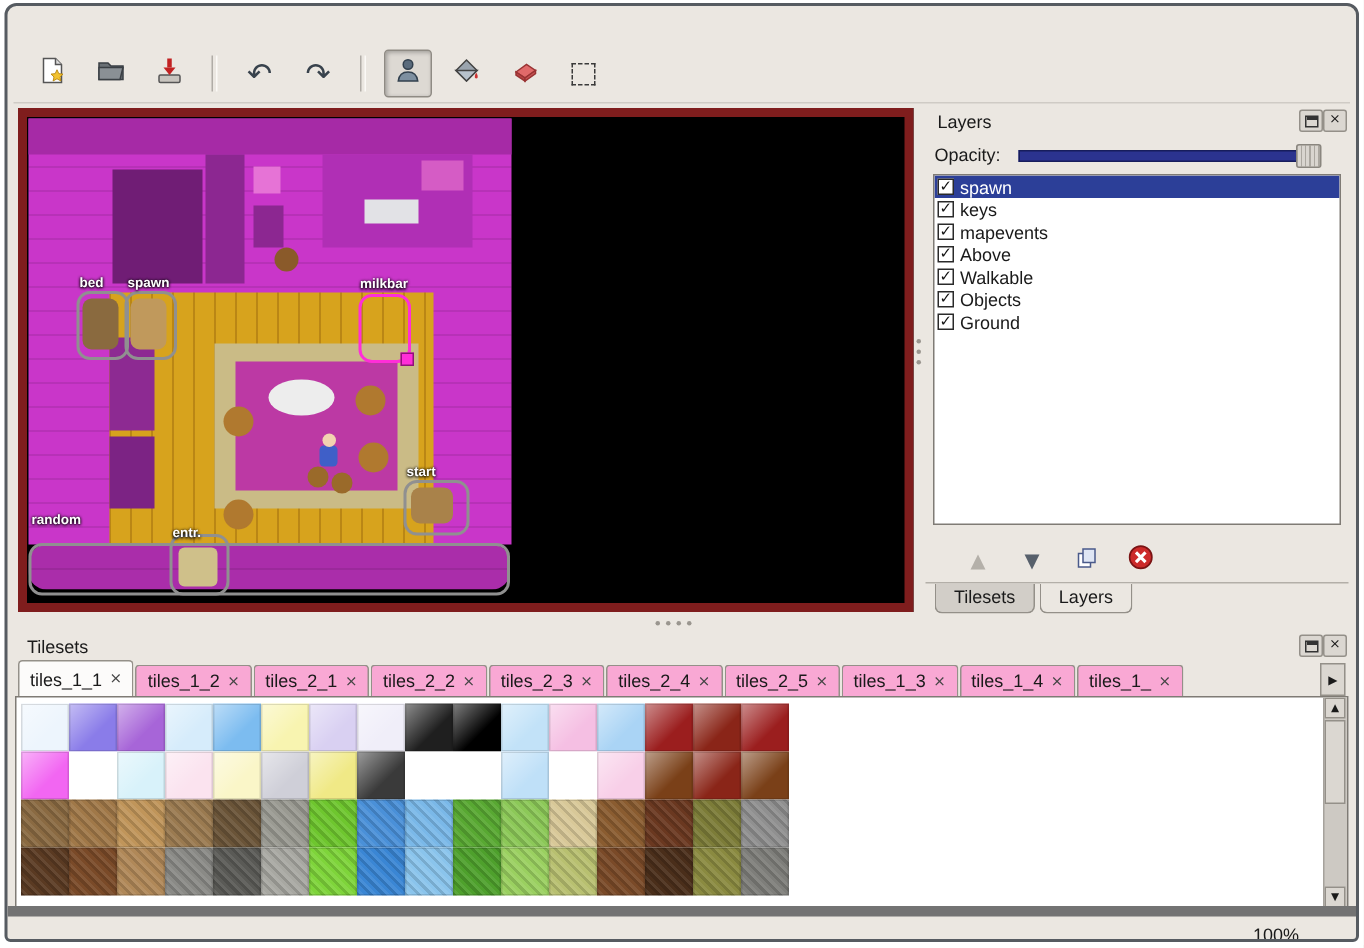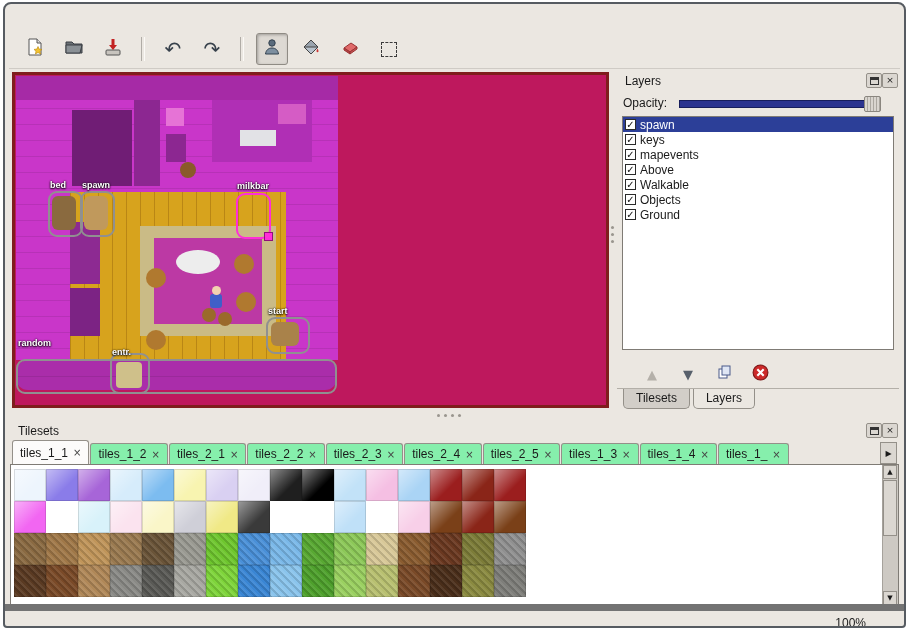--- a/index.html
+++ b/index.html
@@ -12,21 +12,21 @@
   
   .toolbar{position:absolute;top:26px;left:4px;right:4px;height:38px;border-bottom:1px solid #cfcbc5;display:flex;align-items:center;padding-left:10px;gap:7px;}
   .tool{width:30px;height:30px;display:flex;align-items:center;justify-content:center;border:1px solid transparent;border-radius:3px;}
   .tool.active{background:#ddd9d3;border-color:#8f8b84;box-shadow:inset 1px 1px 3px rgba(0,0,0,.28);}
   .tsep{width:2px;height:24px;border-left:1px solid #b0aca6;border-right:1px solid #fbf9f6;margin:0 5px;}
   .glyph{font-family:"DejaVu Sans",sans-serif;font-size:20px;color:#38424c;line-height:1;}
   .rect-sel-glyph{width:14px;height:13px;border:1px dashed #3a3a3a;}
 
   
   .main{position:absolute;top:66px;left:5px;right:5px;height:340px;}
-  .map-view{position:absolute;left:2px;top:2px;right:290px;bottom:2px;background:#be185d;border:3px solid #7f1d1d;overflow:hidden;}
+  .map-view{position:absolute;left:2px;top:2px;right:290px;bottom:2px;background:#000000;border:6px solid #7f1d1d;overflow:hidden;}
   .map-canvas{position:absolute;left:1px;top:1px;width:322px;height:316px;}
   .map-block{position:absolute;z-index:1;}
   .map-block.hp{background-image:repeating-linear-gradient(180deg,rgba(0,0,0,.09) 0 1px,transparent 1px 16px);}
   .map-block.vp{background-image:repeating-linear-gradient(90deg,rgba(110,60,0,.28) 0 1px,transparent 1px 14px);}
   .map-object{position:absolute;border:2px solid #909090;border-radius:9px;z-index:4;}
   .map-object.sel{border-color:#ff2ed8;}
   .handle{position:absolute;right:-4px;bottom:-4px;width:7px;height:7px;background:#ff2ed8;border:1px solid #90107a;}
   .map-label{position:absolute;z-index:5;font-size:9px;font-weight:bold;color:#fff;text-shadow:0 1px 2px #000,0 0 2px #000;white-space:nowrap;}
   .vsplit{position:absolute;top:0;bottom:0;right:283px;width:7px;}
   .vsplit::before{content:"";position:absolute;left:2px;top:46%;width:3px;height:3px;border-radius:50%;background:#9a968f;box-shadow:0 7px 0 #9a968f,0 14px 0 #9a968f;}
@@ -56,21 +56,21 @@
   .dock-tab{padding:2px 12px 3px;background:#d2cec8;border:1px solid #949089;border-top:none;border-radius:0 0 5px 5px;}
   .dock-tab.active{background:#ebe7e1;}
 
   
   .hsplit{position:absolute;top:406px;left:5px;right:5px;height:10px;}
   .hsplit::before{content:"";position:absolute;left:48%;top:4px;width:3px;height:3px;border-radius:50%;background:#9a968f;box-shadow:7px 0 0 #9a968f,14px 0 0 #9a968f,21px 0 0 #9a968f;}
 
   
   .tilesets-dock{position:absolute;top:416px;left:5px;right:5px;height:186px;}
   .ts-tabs{position:absolute;top:20px;left:2px;right:20px;height:24px;display:flex;align-items:flex-end;gap:1px;overflow:hidden;}
-  .ts-tab{display:flex;align-items:center;gap:5px;padding:3px 7px;background:#86efac;border:1px solid #949089;border-bottom:none;border-radius:3px 3px 0 0;font-size:12px;height:14px;white-space:nowrap;}
+  .ts-tab{display:flex;align-items:center;gap:5px;padding:3px 7px;background:#f9a8d4;border:1px solid #949089;border-bottom:none;border-radius:3px 3px 0 0;font-size:12px;height:14px;white-space:nowrap;}
   .ts-tab.active{background:#fcfbfa;height:17px;position:relative;z-index:2;}
   .ts-tab-close{font-size:10px;color:#444;font-family:"DejaVu Sans",sans-serif;}
   .ts-scroll-btn{position:absolute;top:22px;right:2px;width:15px;height:20px;background:#dbd7d1;border:1px solid #949089;display:flex;align-items:center;justify-content:center;font-size:8px;font-family:"DejaVu Sans",sans-serif;}
   .ts-content{position:absolute;top:44px;left:0;right:0;bottom:0;background:#fff;border:1px solid #7f7b75;box-sizing:border-box;overflow:hidden;}
   .tileset-grid{position:absolute;left:3px;top:4px;display:grid;grid-template-columns:repeat(16,32px);}
   .tile{width:32px;height:32px;box-shadow:inset 0 0 0 1px rgba(0,0,0,.12);}
   .tile.glass{background-image:linear-gradient(135deg,rgba(255,255,255,.5),rgba(255,255,255,0) 60%);}
   .tile.tex{background-image:repeating-linear-gradient(45deg,rgba(0,0,0,.13) 0 2px,rgba(255,255,255,.07) 2px 4px,transparent 4px 6px);}
   .tile.empty{background-image:none;box-shadow:none;}
   .ts-vscroll{position:absolute;top:0;right:0;bottom:0;width:15px;background:#cdc9c3;border-left:1px solid #a6a29c;}

